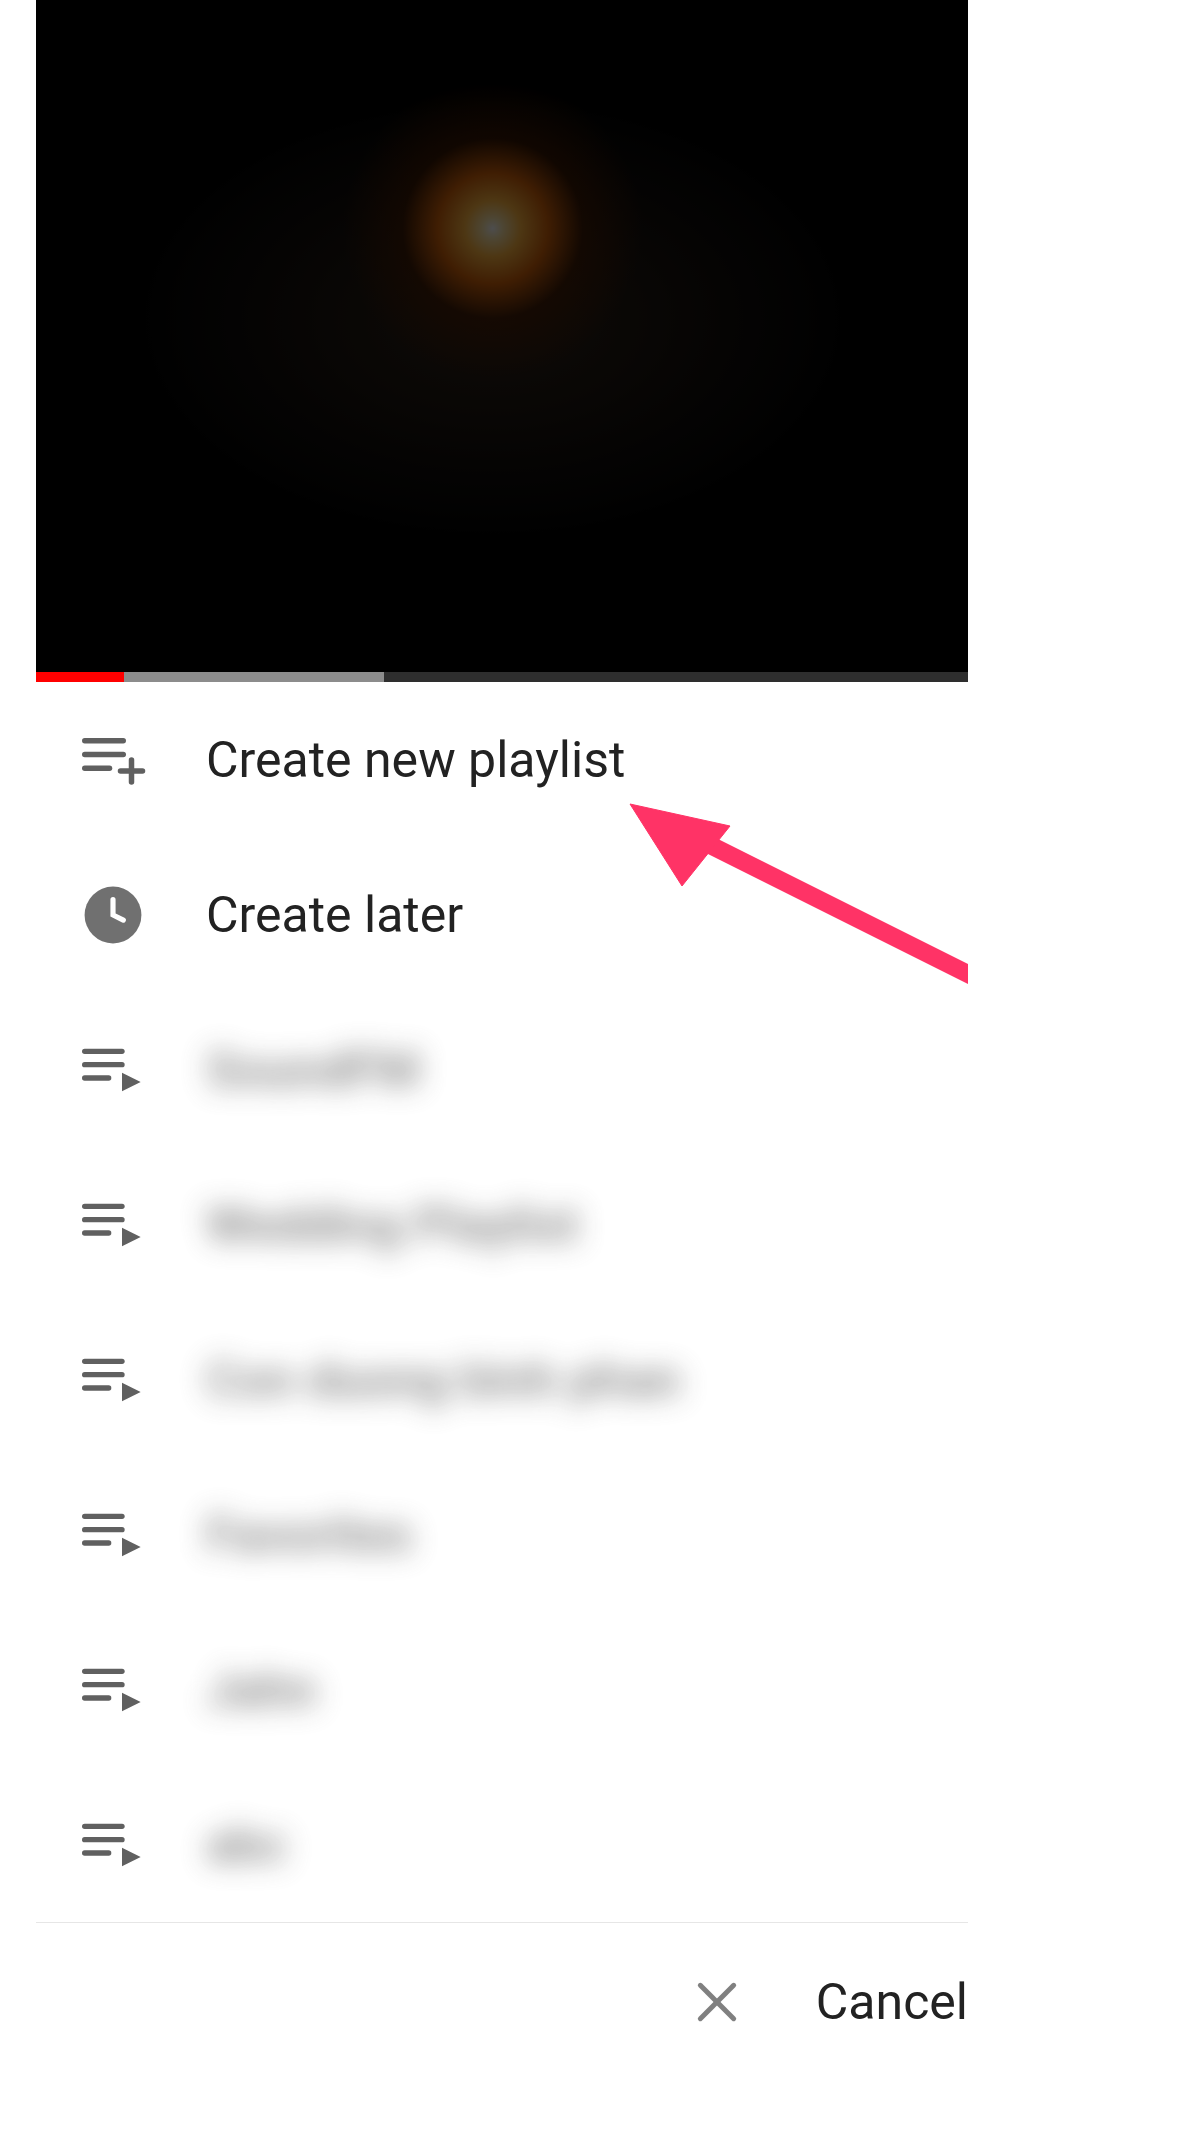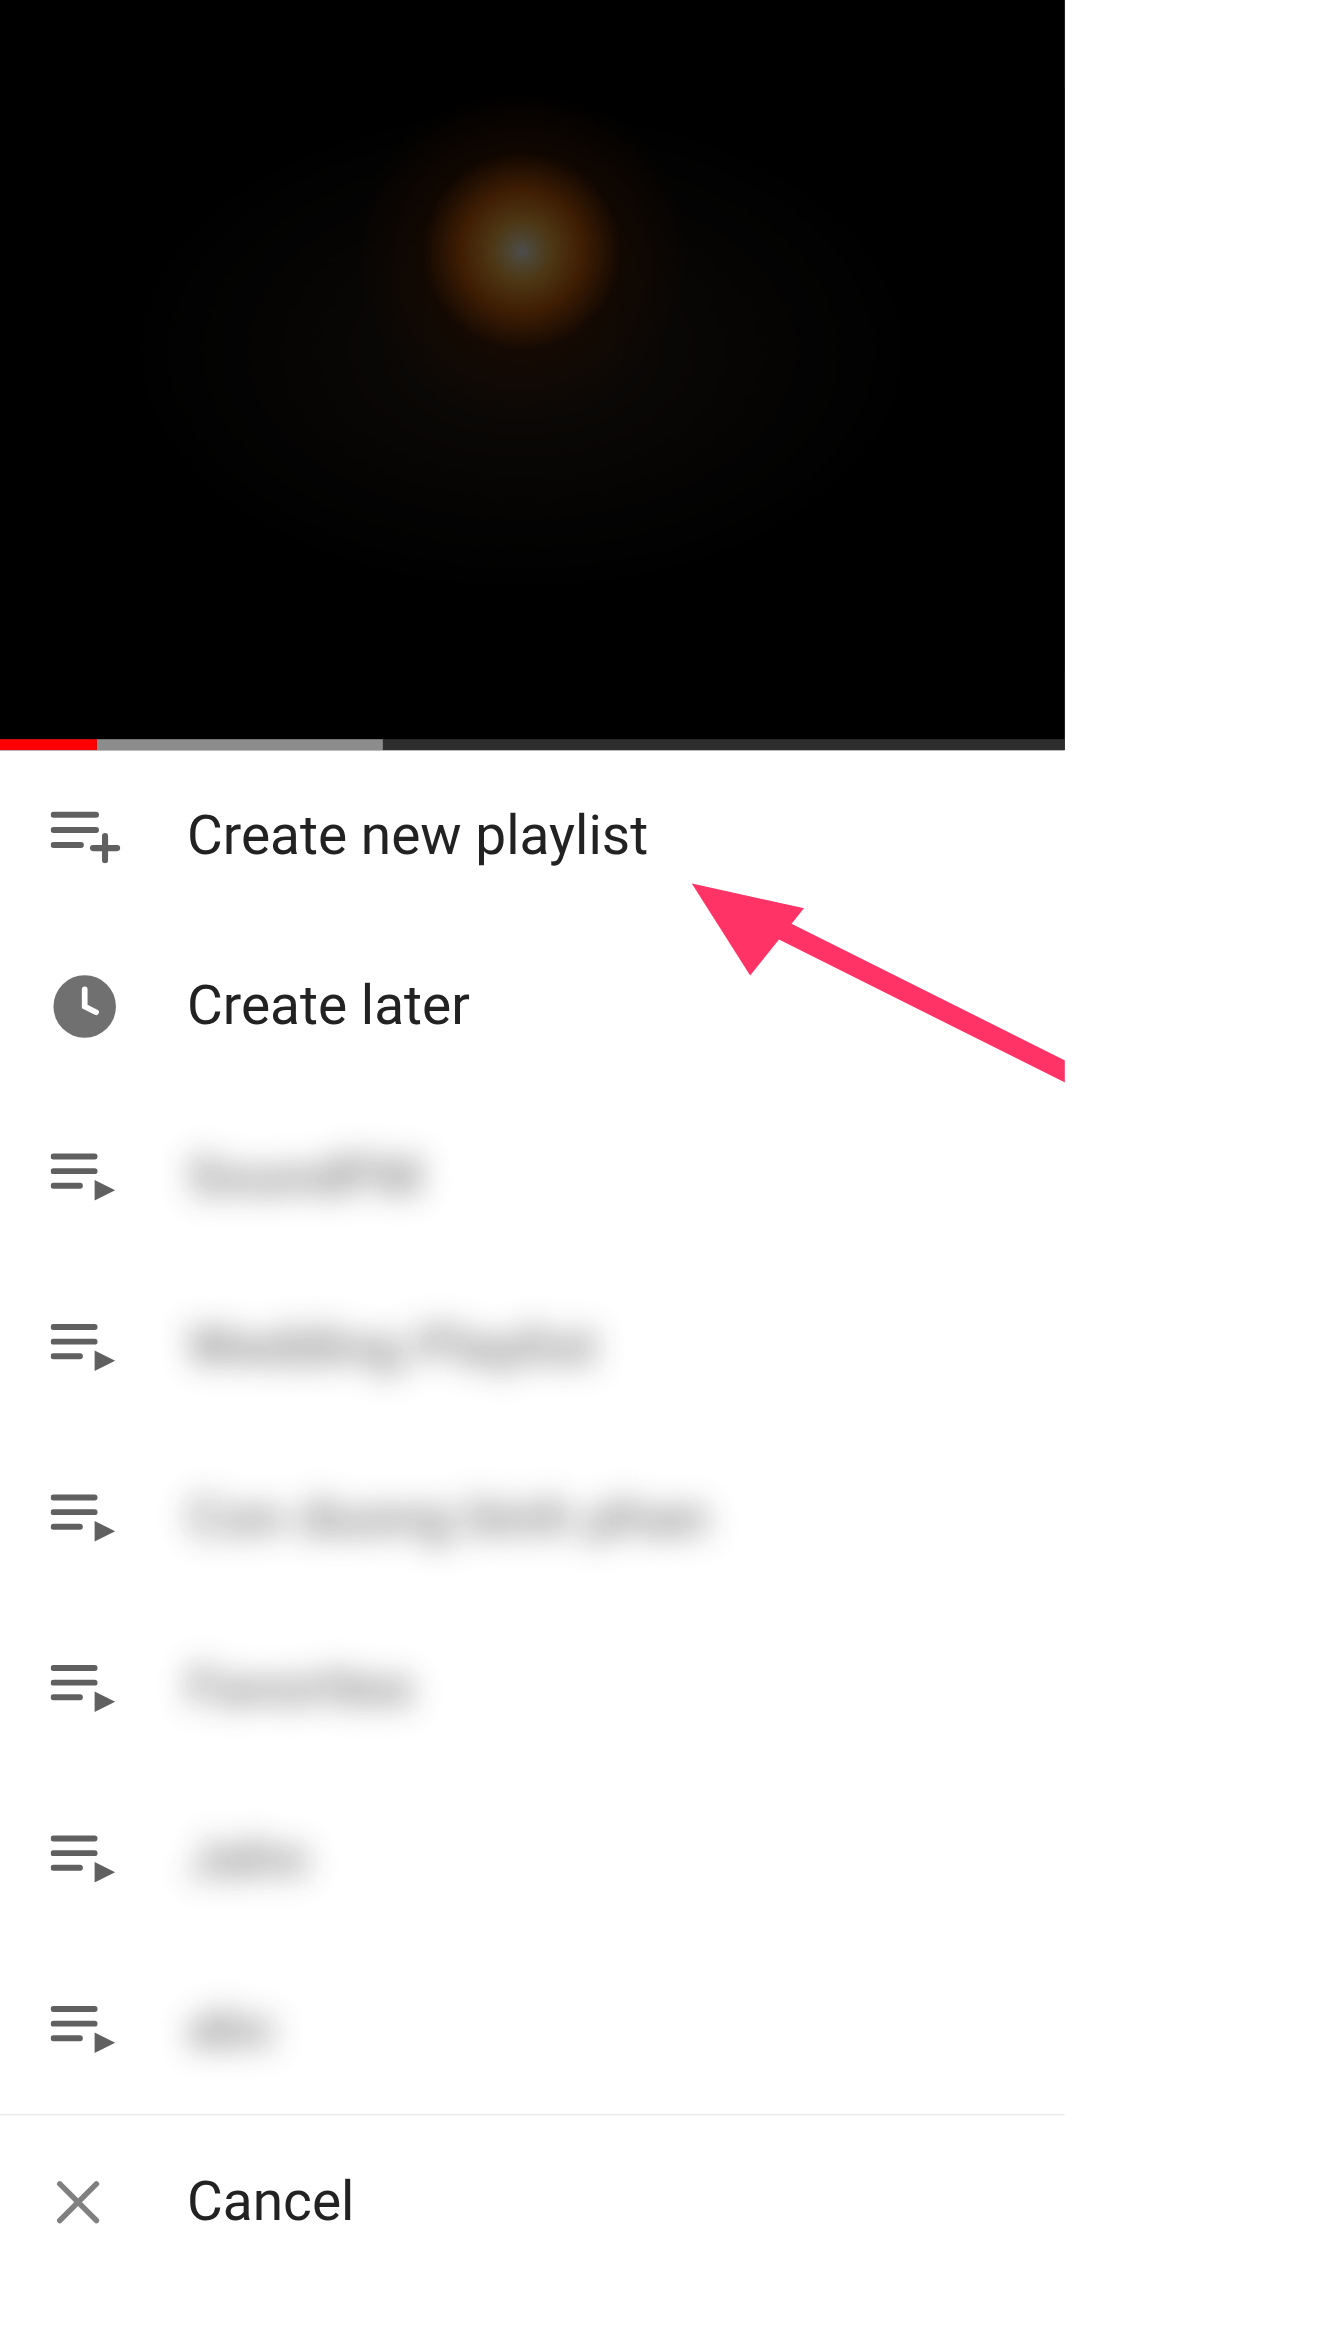--- a/index.html
+++ b/index.html
@@ -1,17 +1,17 @@
 <!DOCTYPE html>
 <html><head>
 <meta charset="utf-8">
 <style>
   * { box-sizing: border-box; margin: 0; padding: 0; }
   html, body { width: 1200px; height: 2133px; background: #fff; font-family: Roboto, Arial, sans-serif; overflow:hidden; }
-  .screen { width: 968px; height: 2133px; background: #fff; position: relative; overflow:hidden; }
+  .screen { width: 968px; height: 2133px; background: #fff; position: relative; overflow:hidden;padding-left:36px; }
 
   
   .video-area {
     width: 100%;
     height: 682px;
     background: #000;
     position: relative;
     overflow:hidden;
   }
   .video-thumb {
@@ -60,20 +60,21 @@
   }
   .row {
     display:flex;
     align-items:center;
     height:155px;
     padding-left:46px;
   }
   .row-cancel {
     border-top:1px solid #e6e6e6;
     height:158px;
+    justify-content:flex-end;
   }
   .icon-slot {
     width:124px;
     display:flex;
     align-items:center;
     justify-content:flex-start;
     flex-shrink:0;
   }
   .label {
     font-size:50px;

